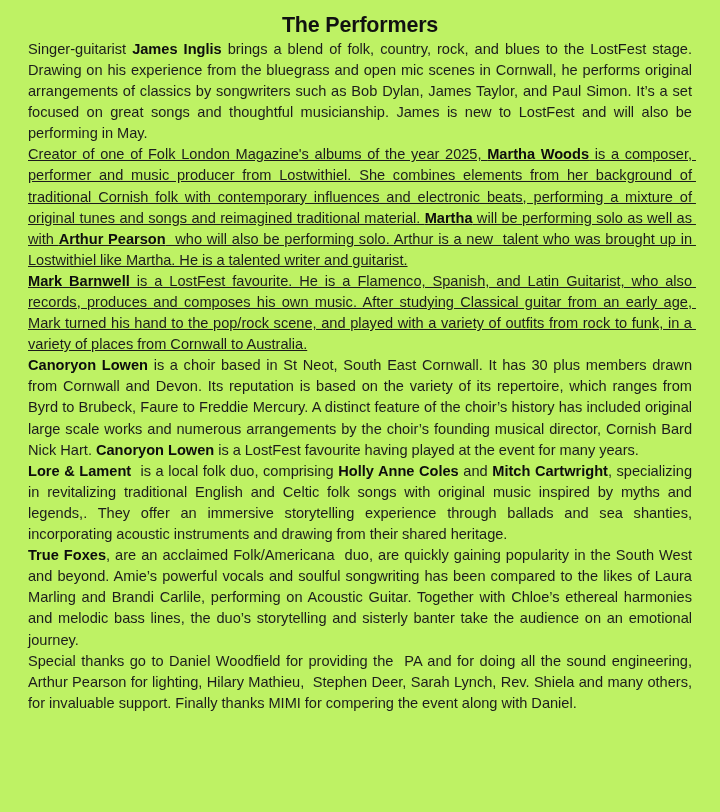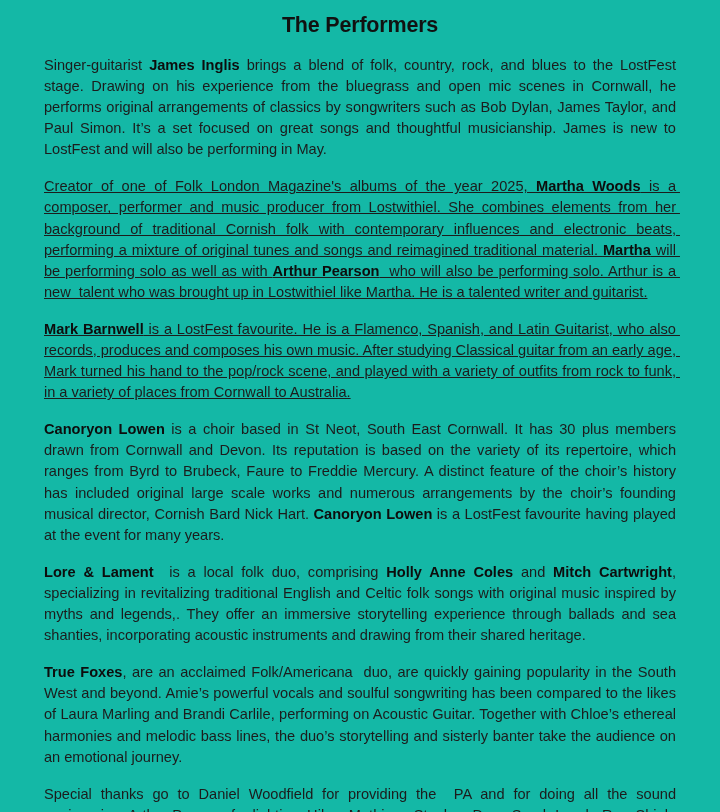--- a/index.html
+++ b/index.html
@@ -14,38 +14,38 @@
     overflow: hidden;
     font-family: "Liberation Sans", sans-serif;
     color: #1a1a1a;
     -webkit-font-smoothing: antialiased;
   }
   .page {
     width: 720px;
     height: 812px;
     box-sizing: border-box;
     padding: 0;
-    background: #14b8a6;
+    background: #bef264;
     position: relative;
   }
   .doc-title {
     font-size: 21.5px;
     font-weight: bold;
     text-align: center;
     margin: 0;
     padding: 12px 0 0 0;
     letter-spacing: -0.2px;
     color: #111111;
     line-height: 1.25;
   }
   .body-block {
     padding: 0 28px 0 28px;
   }
   p.para {
-    margin: 16px;
+    margin: 0;
     font-size: 14.6px;
     line-height: 21.1px;
     text-align: justify;
     text-justify: inter-word;
     color: #1c1c1c;
     hyphens: none;
     word-spacing: -0.1px;
   }
   p.para b, p.para strong {
     font-weight: bold;

